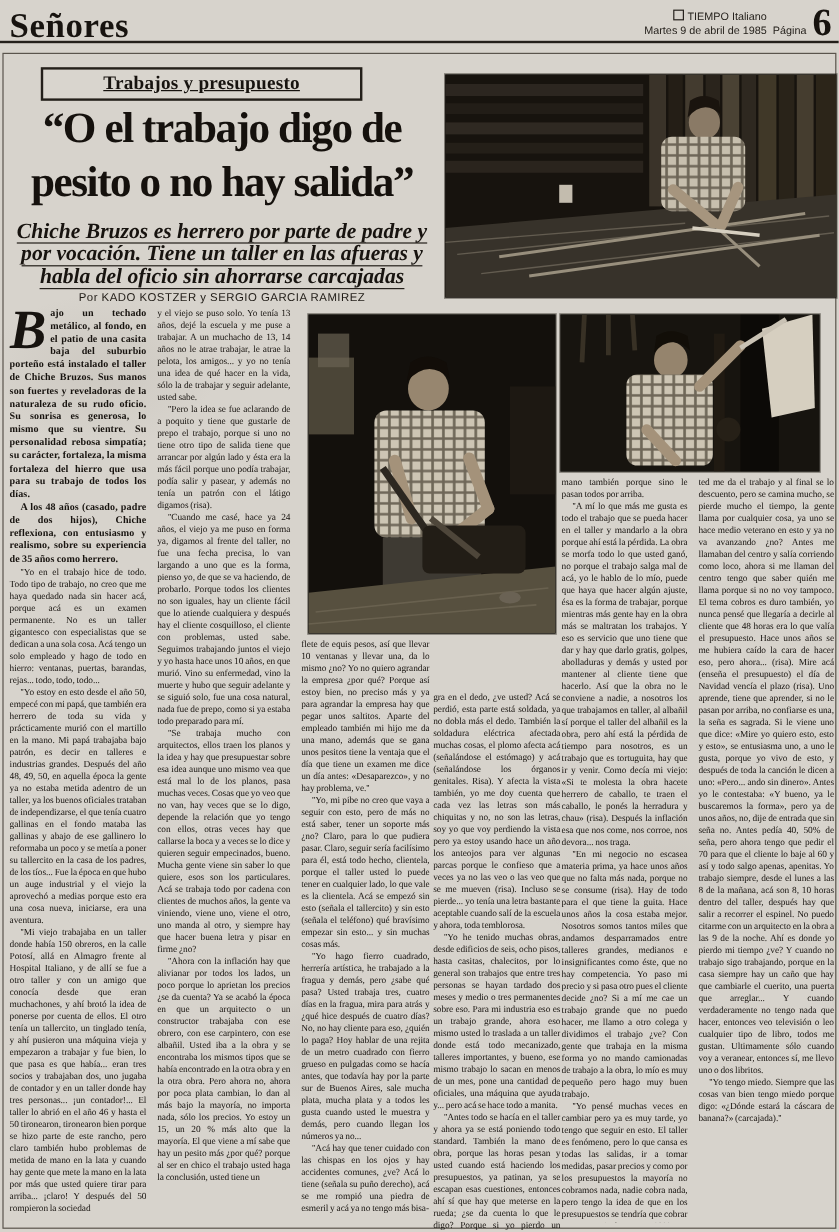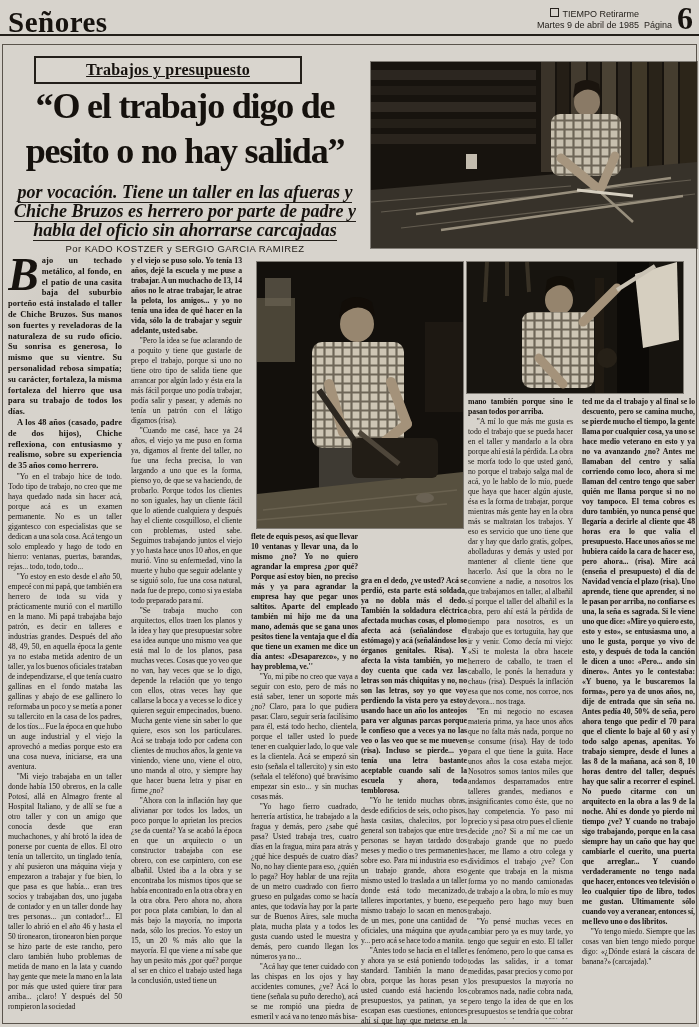--- a/index.html
+++ b/index.html
@@ -38,57 +38,57 @@
   .deck .deck-line{display:inline-block;border-bottom:1.4px solid #231f1a;padding-bottom:1px;margin-bottom:-1px;}
   .byline{left:6px;top:243px;width:358px;text-align:center;
     font-family:"Liberation Sans","DejaVu Sans",sans-serif;font-size:9.5px;letter-spacing:.4px;color:#201c17;}
   
   .photo{background:#15120e;overflow:hidden;box-shadow:0 0 0 1px rgba(40,35,28,.5);}
   .photo svg{display:block;}
   
   .col{overflow:hidden;text-align:justify;font-size:7.8px;line-height:10px;
     letter-spacing:-.05px;word-spacing:-.4px;}
   .para{margin:0;text-indent:9px;}
-  .para.noindent{text-indent:0;font-weight:bold;}
+  .para.noindent{text-indent:0;}
   .para.lead{font-weight:bold;font-size:8.4px;line-height:10.8px;letter-spacing:.1px;}
   .dropcap{float:left;font-size:46px;line-height:34px;font-weight:bold;
     padding:2px 3px 0 0;font-style:italic;}
   #col1{left:8px;top:256px;width:114px;height:762px;}
   #col2{left:131px;top:256px;width:111px;height:762px;}
   #col3{left:251px;top:532px;width:107px;height:487px;}
   #col4{left:361px;top:532px;width:106px;height:487px;margin-top:44px;}
   #col5{left:468px;top:397px;width:105px;height:622px;}
   #col6{left:582px;top:397px;width:113px;height:622px;}
 </style>
 </head>
 <body>
 
 <div class="abs section-title">Señores</div>
 <div class="abs masthead-right">
   <div class="paper-block">
-    <div><span class="sq-icon"></span><span>TIEMPO Retirarme</span></div>
+    <div><span class="sq-icon"></span><span>TIEMPO Italiano</span></div>
     <div>Martes 9 de abril de 1985</div>
   </div>
   <div class="pagina-label">Página</div>
   <div class="page-number">6</div>
 </div>
 <div class="abs header-rule"></div>
 
 <div class="abs article-frame"></div>
 
 <div class="abs kicker-box">
   <span>Trabajos y presupuesto</span>
 </div>
 <div class="abs headline">
   <div>“O el trabajo digo de</div>
   <div>pesito o no hay salida”</div>
 </div>
 <div class="abs deck">
+  <div><span class="deck-line">Chiche Bruzos es herrero por parte de padre y</span></div>
   <div><span class="deck-line">por vocación. Tiene un taller en las afueras y</span></div>
-  <div><span class="deck-line">Chiche Bruzos es herrero por parte de padre y</span></div>
   <div><span class="deck-line">habla del oficio sin ahorrarse carcajadas</span></div>
 </div>
 <div class="abs byline">Por KADO KOSTZER y SERGIO GARCIA RAMIREZ</div>
 
 <div class="abs photo" style="left:371px;top:62px;width:326px;height:186px;">
   <svg width="326" height="186" viewBox="0 0 326 186">
     <defs>
       <pattern id="plaidA" width="9" height="9" patternUnits="userSpaceOnUse">
         <rect width="9" height="9" fill="#c7bfae"></rect>
         <path d="M0 4.5h9M4.5 0v9" stroke="#5d5547" stroke-width="2.2" opacity=".85"></path>

